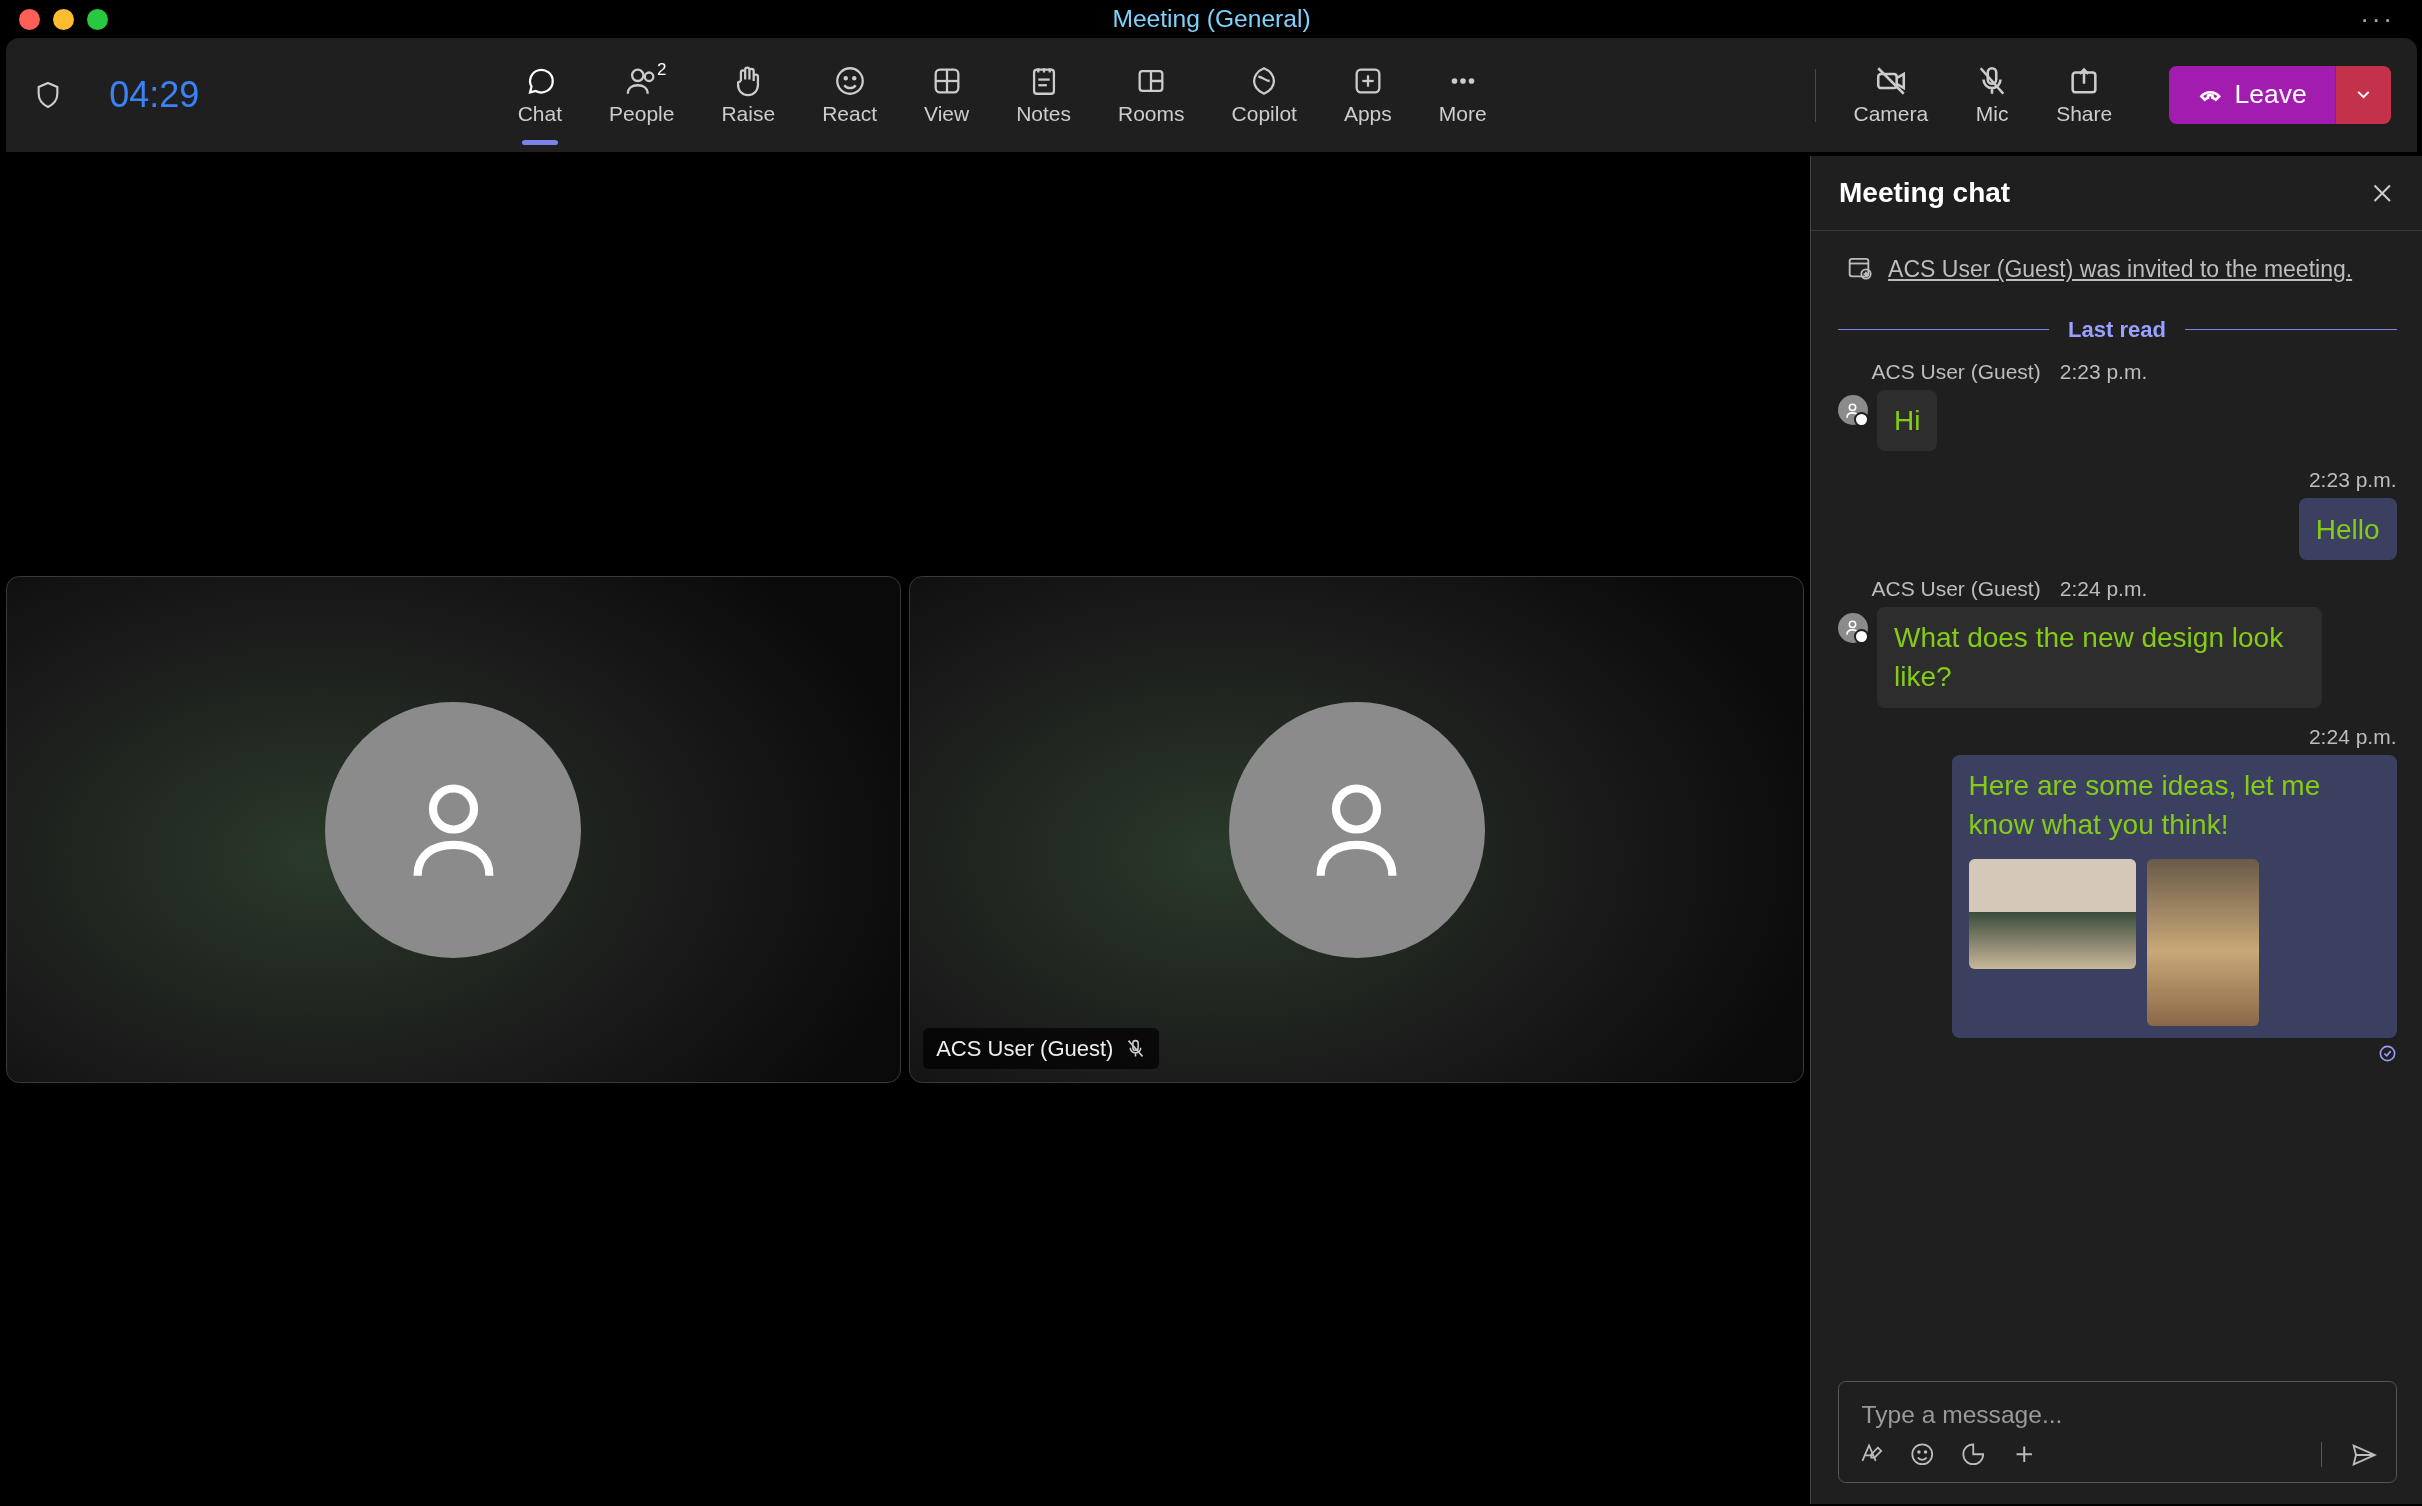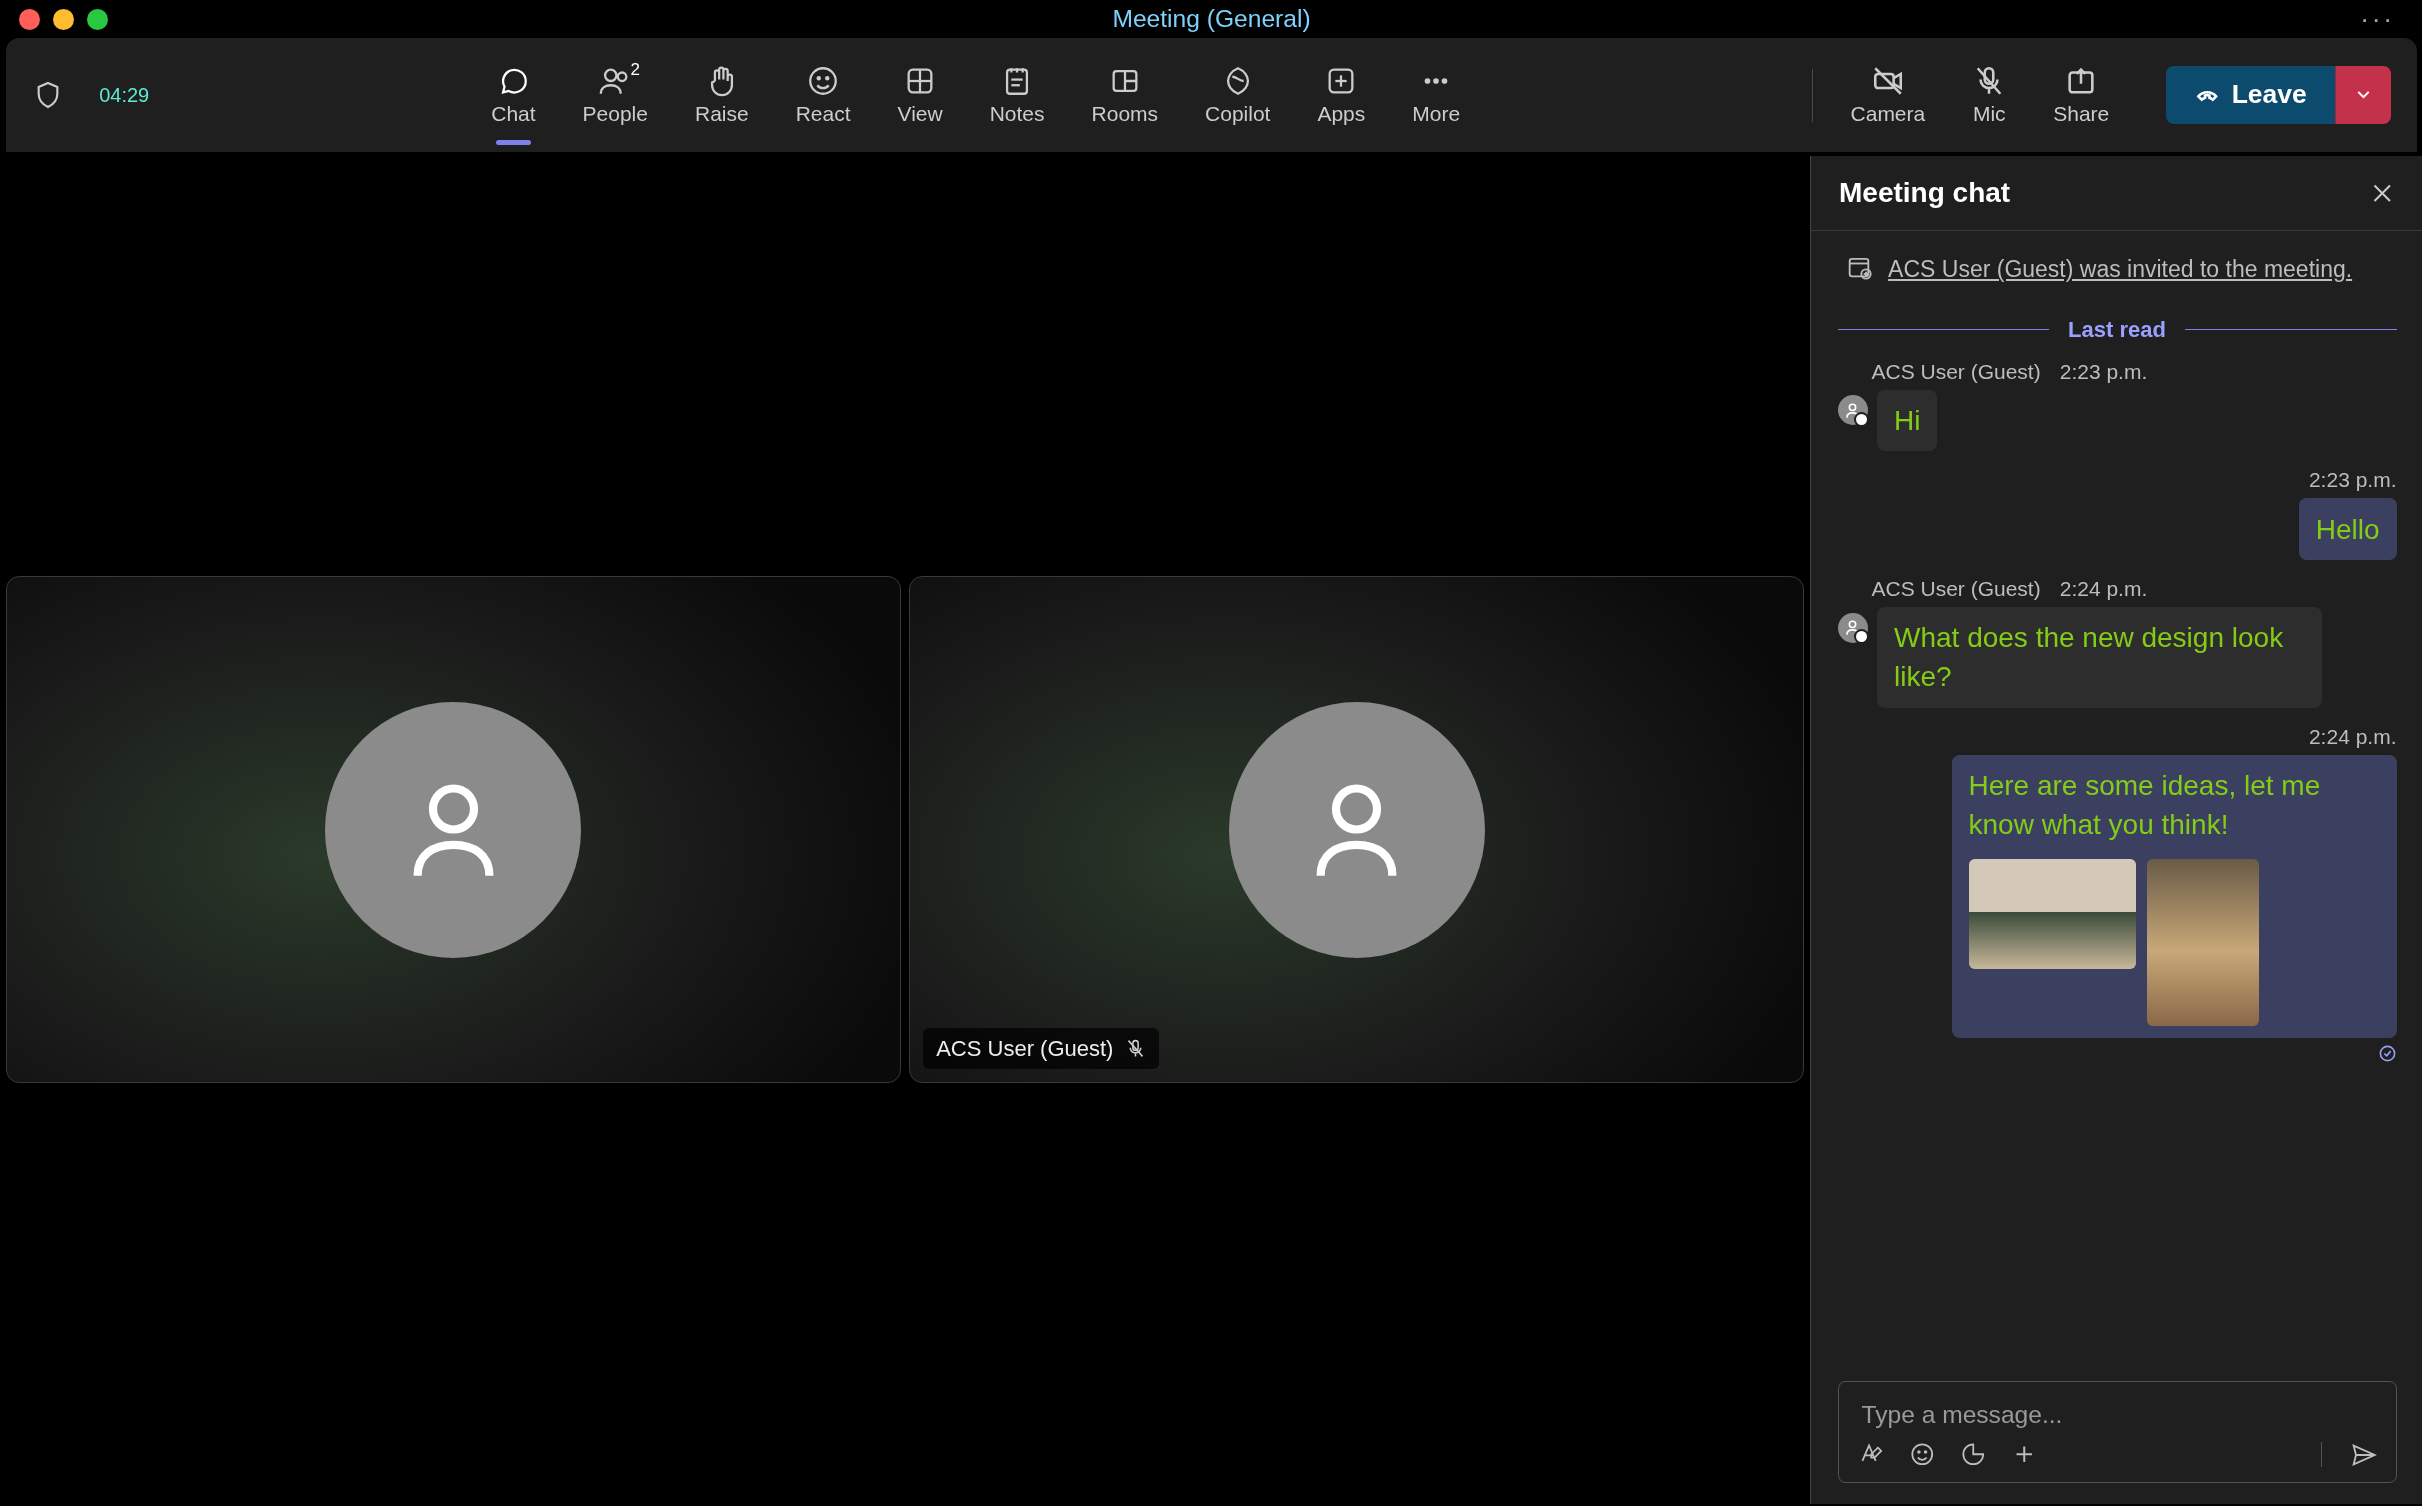--- a/index.html
+++ b/index.html
@@ -5,29 +5,29 @@
   * { box-sizing: border-box; margin: 0; padding: 0; font-family: -apple-system, "Segoe UI", sans-serif; }
   html, body { width: 2423px; height: 1507px; background: #000; color: #fff; overflow: hidden; }
   .titlebar { height: 38px; display: flex; align-items: center; padding: 0 19px; position: relative; }
   .traffic { display: flex; gap: 13.2px; }
   .dot { width: 21px; height: 21px; border-radius: 50%; }
   .red { background: #ff5f57; } .yellow { background: #febc2e; } .green { background: #28c840; }
   .title { position: absolute; left: 50%; transform: translateX(-50%); font-size: 24.6px; color: #7dd3fc; }
   .title-more { position: absolute; right: 28px; color: #aaa; font-size: 26.5px; letter-spacing: 2.8px; }
   .toolbar { height: 114px; background: #1f1f1f; display: flex; align-items: center; padding: 0 26.5px; gap: 19px; border-radius: 13.2px 13.2px 0 0; margin: 0 5.7px 3.8px 5.7px;}
   .shield { width:32px; height:32px; }
-  .timer { font-size: 20px; color: #5eead4; margin-left: 16px; }
+  .timer { font-size: 36px; color: #3b82f6; margin-left: 26px; }
   .tool-group { display: flex; gap: 28px; margin-left: auto; margin-right: auto; }
   .tool-btn { display: flex; flex-direction: column; align-items: center; justify-content:center; gap: 3.8px; color: #ccc; font-size: 21px; cursor: pointer; position: relative; padding:5.7px 9.5px;}
   .tool-btn .ico { width: 34px; height: 34px; display:flex; align-items:center; justify-content:center;}
   .tool-btn.active::after { content:""; position:absolute; bottom:-13.2px; left:22%; width:56%; height:4.7px; background:#7b83eb; border-radius:2.8px;}
   .divider { width:0.9px; height:53px; background:#4a4a4a; margin:0 9.5px;}
   .right-tools { display:flex; gap: 28px; align-items:center;}
   .leave-area { display:flex; margin-left:19px;}
-  .leave-btn { background:#0c4a6e; color:#fff; font-size:26.5px; font-weight:700; padding: 13.2px 28px; border-radius: 7.6px 0 0 7.6px; display:flex; align-items:center; gap:11.4px; cursor:pointer;}
+  .leave-btn { background:#a21caf; color:#fff; font-size:26.5px; font-weight:400; padding: 13.2px 28px; border-radius: 7.6px 0 0 7.6px; display:flex; align-items:center; gap:11.4px; cursor:pointer;}
   .leave-drop { background:#c4314b; color:#fff; padding:13.2px 17px; border-left:0.9px solid #9a2639; border-radius:0 7.6px 7.6px 0; display:flex; align-items:center; cursor:pointer;}
   .body { display:flex; height: calc(100% - 159px); }
   .stage { flex:1; position:relative; display:flex; gap:7.6px; padding: 5.7px; align-items:center;}
   .tile { flex:1; height:507px; background: radial-gradient(ellipse 70% 80% at 35% 55%, #2a3a2a 0%, #1a1a1a 60%, #0a0a0a 100%); border:0.9px solid #3a3a3a; border-radius:13.2px; position:relative; display:flex; align-items:center; justify-content:center;}
   .avatar { width:256px; height:256px; border-radius:50%; background:#8b8b8b; display:flex; align-items:center; justify-content:center;}
   .name-tag { position:absolute; bottom:13.2px; left:13.2px; background:rgba(0,0,0,0.7); padding:7.6px 13.2px; border-radius:5.7px; font-size:22px; display:flex; align-items:center; gap:11.4px; color:#eee;}
   .chat-panel { width:613px; border-left:0.9px solid #444; display:flex; flex-direction:column; background:#1f1f1f;}
   .chat-head { display:flex; align-items:center; justify-content:space-between; padding:21px 28px; }
   .chat-head h2 { font-size:28px; font-weight:700; color:#fff;}
   .chat-body { flex:1; overflow-y:auto; padding: 5.7px 26.5px 9.5px 26.5px; border-top:0.9px solid #3a3a3a;}

